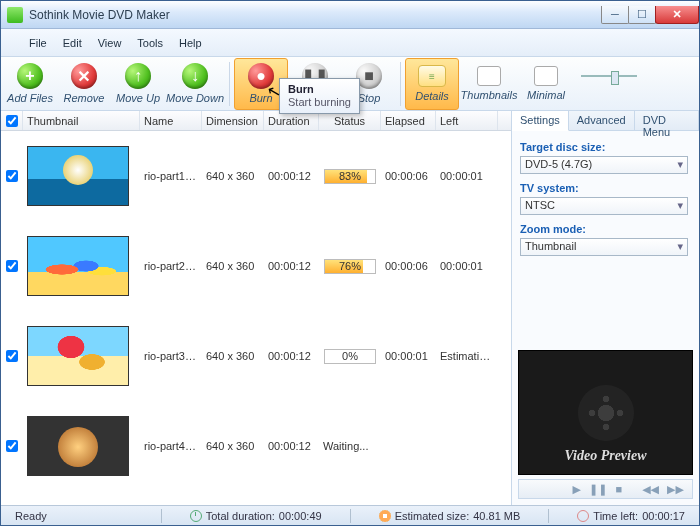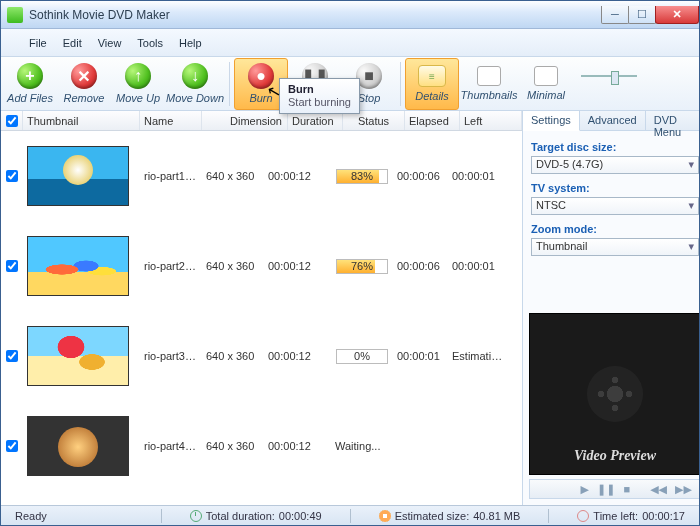--- a/index.html
+++ b/index.html
@@ -36,21 +36,21 @@
 .tooltip { position:absolute; left:279px; top:78px; z-index:20; background: linear-gradient(#ffffff,#e9f0fa); border:1px solid #8899aa; padding:4px 8px 5px; font-size:11px; box-shadow: 2px 2px 5px rgba(0,0,0,.25); }
 .tooltip .tt-title{font-weight:bold; color:#223; margin-bottom:1px;}
 .tooltip .tt-body{color:#556;}
 .content { flex: 1; display: flex; overflow:hidden;}
 .left { flex: 1; display:flex; flex-direction:column; background:#fff; }
 .thead { height:20px; background:linear-gradient(#fdfdfe,#ebeff5); border-bottom:1px solid #d0d8e2; display:flex; align-items:center; font-size:11px; color:#333;}
 .thead .th { padding:0 4px; border-right:1px solid #dde4ed; height:100%; display:flex; align-items:center;}
 .tw-chk{width:22px; justify-content:center;}
 .tw-thb{width:117px;}
 .tw-nm{width:62px;}
-.tw-dim{width:62px;margin-left:24px;}
+.tw-dim{width:62px;}
 .tw-dur{width:55px;}
 .tw-st{width:62px; justify-content:center;}
 .tw-el{width:55px;}
 .tw-lf{width:62px;}
 .tbody{flex:1; overflow:auto;}
 .row { height:90px; display:flex; align-items:center; border-bottom:0px solid #eee;}
 .cell { font-size:11px; color:#333; padding:0 4px;}
 .cell.chk{width:22px; display:flex; justify-content:center;}
 input[type=checkbox]{width:12px;height:12px;}
 .cell.thb{width:117px;}
@@ -59,36 +59,36 @@
 .thumb-img.t1::after{content:'';position:absolute;left:35px;top:8px;width:30px;height:30px;background:radial-gradient(circle,#fff,#e0c040);border-radius:50%;}
 .thumb-img.t2{background:linear-gradient(#50c8ff 60%,#ffd860 60%);}
 .thumb-img.t2::after{content:'';position:absolute;left:10px;top:15px;width:80px;height:35px;background:radial-gradient(ellipse at 30% 50%,#ff6a3a 20%,transparent 21%),radial-gradient(ellipse at 60% 40%,#3a7aff 18%,transparent 19%),radial-gradient(ellipse at 80% 55%,#ffdf3a 15%,transparent 16%);}
 .thumb-img.t3{background:linear-gradient(#7dd7ff 50%,#ffeeaa 50%);}
 .thumb-img.t3::after{content:'';position:absolute;left:15px;top:5px;width:70px;height:50px;background:radial-gradient(ellipse at 40% 30%,#e34 22%,transparent 23%),radial-gradient(ellipse at 70% 60%,#f0b030 18%,transparent 19%);}
 .thumb-img.t4{background:#333;}
 .thumb-img.t4::after{content:'';position:absolute;left:30px;top:10px;width:40px;height:40px;background:radial-gradient(circle,#ffd080,#aa6020);border-radius:50%;}
 .cell.nm{width:62px; overflow:hidden; white-space:nowrap; text-overflow:ellipsis;}
 .cell.dim{width:62px;}
 .cell.dur{width:55px;}
-.cell.st{width:62px; display:flex; justify-content:center;margin-left:12px;}
+.cell.st{width:62px; display:flex; justify-content:center;}
 .cell.el{width:55px;}
 .cell.lf{width:62px; white-space:nowrap; overflow:hidden; text-overflow:ellipsis;}
 .pbar{width:52px; height:15px; border:1px solid #bcbcbc; background:#fff; position:relative; font-size:10px; display:flex; align-items:center; justify-content:center; color:#333;}
 .pbar .fill{position:absolute; left:0; top:0; bottom:0; background:linear-gradient(#ffe27a,#ffb030);}
 .pbar .txt{position:relative; z-index:1;}
 .right { width:188px; background:#f9fbfe; border-left:1px solid #c8d8ea; display:flex; flex-direction:column;}
 .tabs{height:20px; display:flex; background:linear-gradient(#f0f5fb,#e3ecf6); border-bottom:1px solid #c8d8ea;}
 .tab{padding:3px 8px; font-size:11px; color:#305070; border-right:1px solid #c8d8ea; cursor:pointer;}
 .tab.active{background:#fff; border-bottom:1px solid #fff; margin-bottom:-1px;}
 .panel{padding:10px 8px 8px; flex:0 0 auto;}
 .field-lbl{color:#1a5fb4; font-weight:bold; font-size:11px; margin-bottom:3px; margin-top:8px;}
 .field-lbl:first-child{margin-top:0;}
 .sel{width:168px; height:18px; border:1px solid #a8b8c8; background:linear-gradient(#fff,#f0f4f9); font-size:11px; padding:1px 4px; color:#333; position:relative;}
 .sel::after{content:'▾'; position:absolute; right:4px; top:1px; color:#668;}
-.preview{margin:4px 6px 4px; height:162px; background:#1a1a1a; border:1px solid #000; display:flex; align-items:center; justify-content:center; position:relative;}
+.preview{margin:4px 6px 4px; height:125px; background:#1a1a1a; border:1px solid #000; display:flex; align-items:center; justify-content:center; position:relative;}
 .preview .reel{width:56px; height:56px; border-radius:50%; background:radial-gradient(circle,#555 20%,#2a2a2a 21% 100%); position:relative; opacity:.6;}
 .preview .reel::before{content:''; position:absolute; inset:8px; border-radius:50%; background:radial-gradient(circle at 50% 15%,#555 8%,transparent 9%),radial-gradient(circle at 85% 50%,#555 8%,transparent 9%),radial-gradient(circle at 50% 85%,#555 8%,transparent 9%),radial-gradient(circle at 15% 50%,#555 8%,transparent 9%);}
 .preview .pv-text{position:absolute; bottom:10px; width:100%; text-align:center; color:#ddd; font-family:Georgia,serif; font-style:italic; font-size:14px; font-weight:bold;}
 .pv-ctrl{height:20px; margin:0 6px 6px; background:linear-gradient(#f8fafc,#e6edf5); border:1px solid #c8d8ea; display:flex; align-items:center; justify-content:flex-end; gap:8px; padding:0 8px; color:#9ab; font-size:9px;}
 .pv-ctrl .pc{cursor:pointer; color:#88a0b8;}
 .statusbar{height:20px; background:linear-gradient(#eaf1fa,#d8e5f3); border-top:1px solid #b8c8da; display:flex; align-items:center; font-size:11px; color:#334; padding:0 6px;gap:20px;}
 .statusbar .sseg{display:flex; align-items:center; gap:4px; padding:0 8px;}
 .statusbar .ssep{width:1px; height:14px; background:#b0c0d0;}
 .sicon{width:12px;height:12px;display:inline-block;}
 .sicon.clock{border:1.5px solid #5a7; border-radius:50%; position:relative;}

